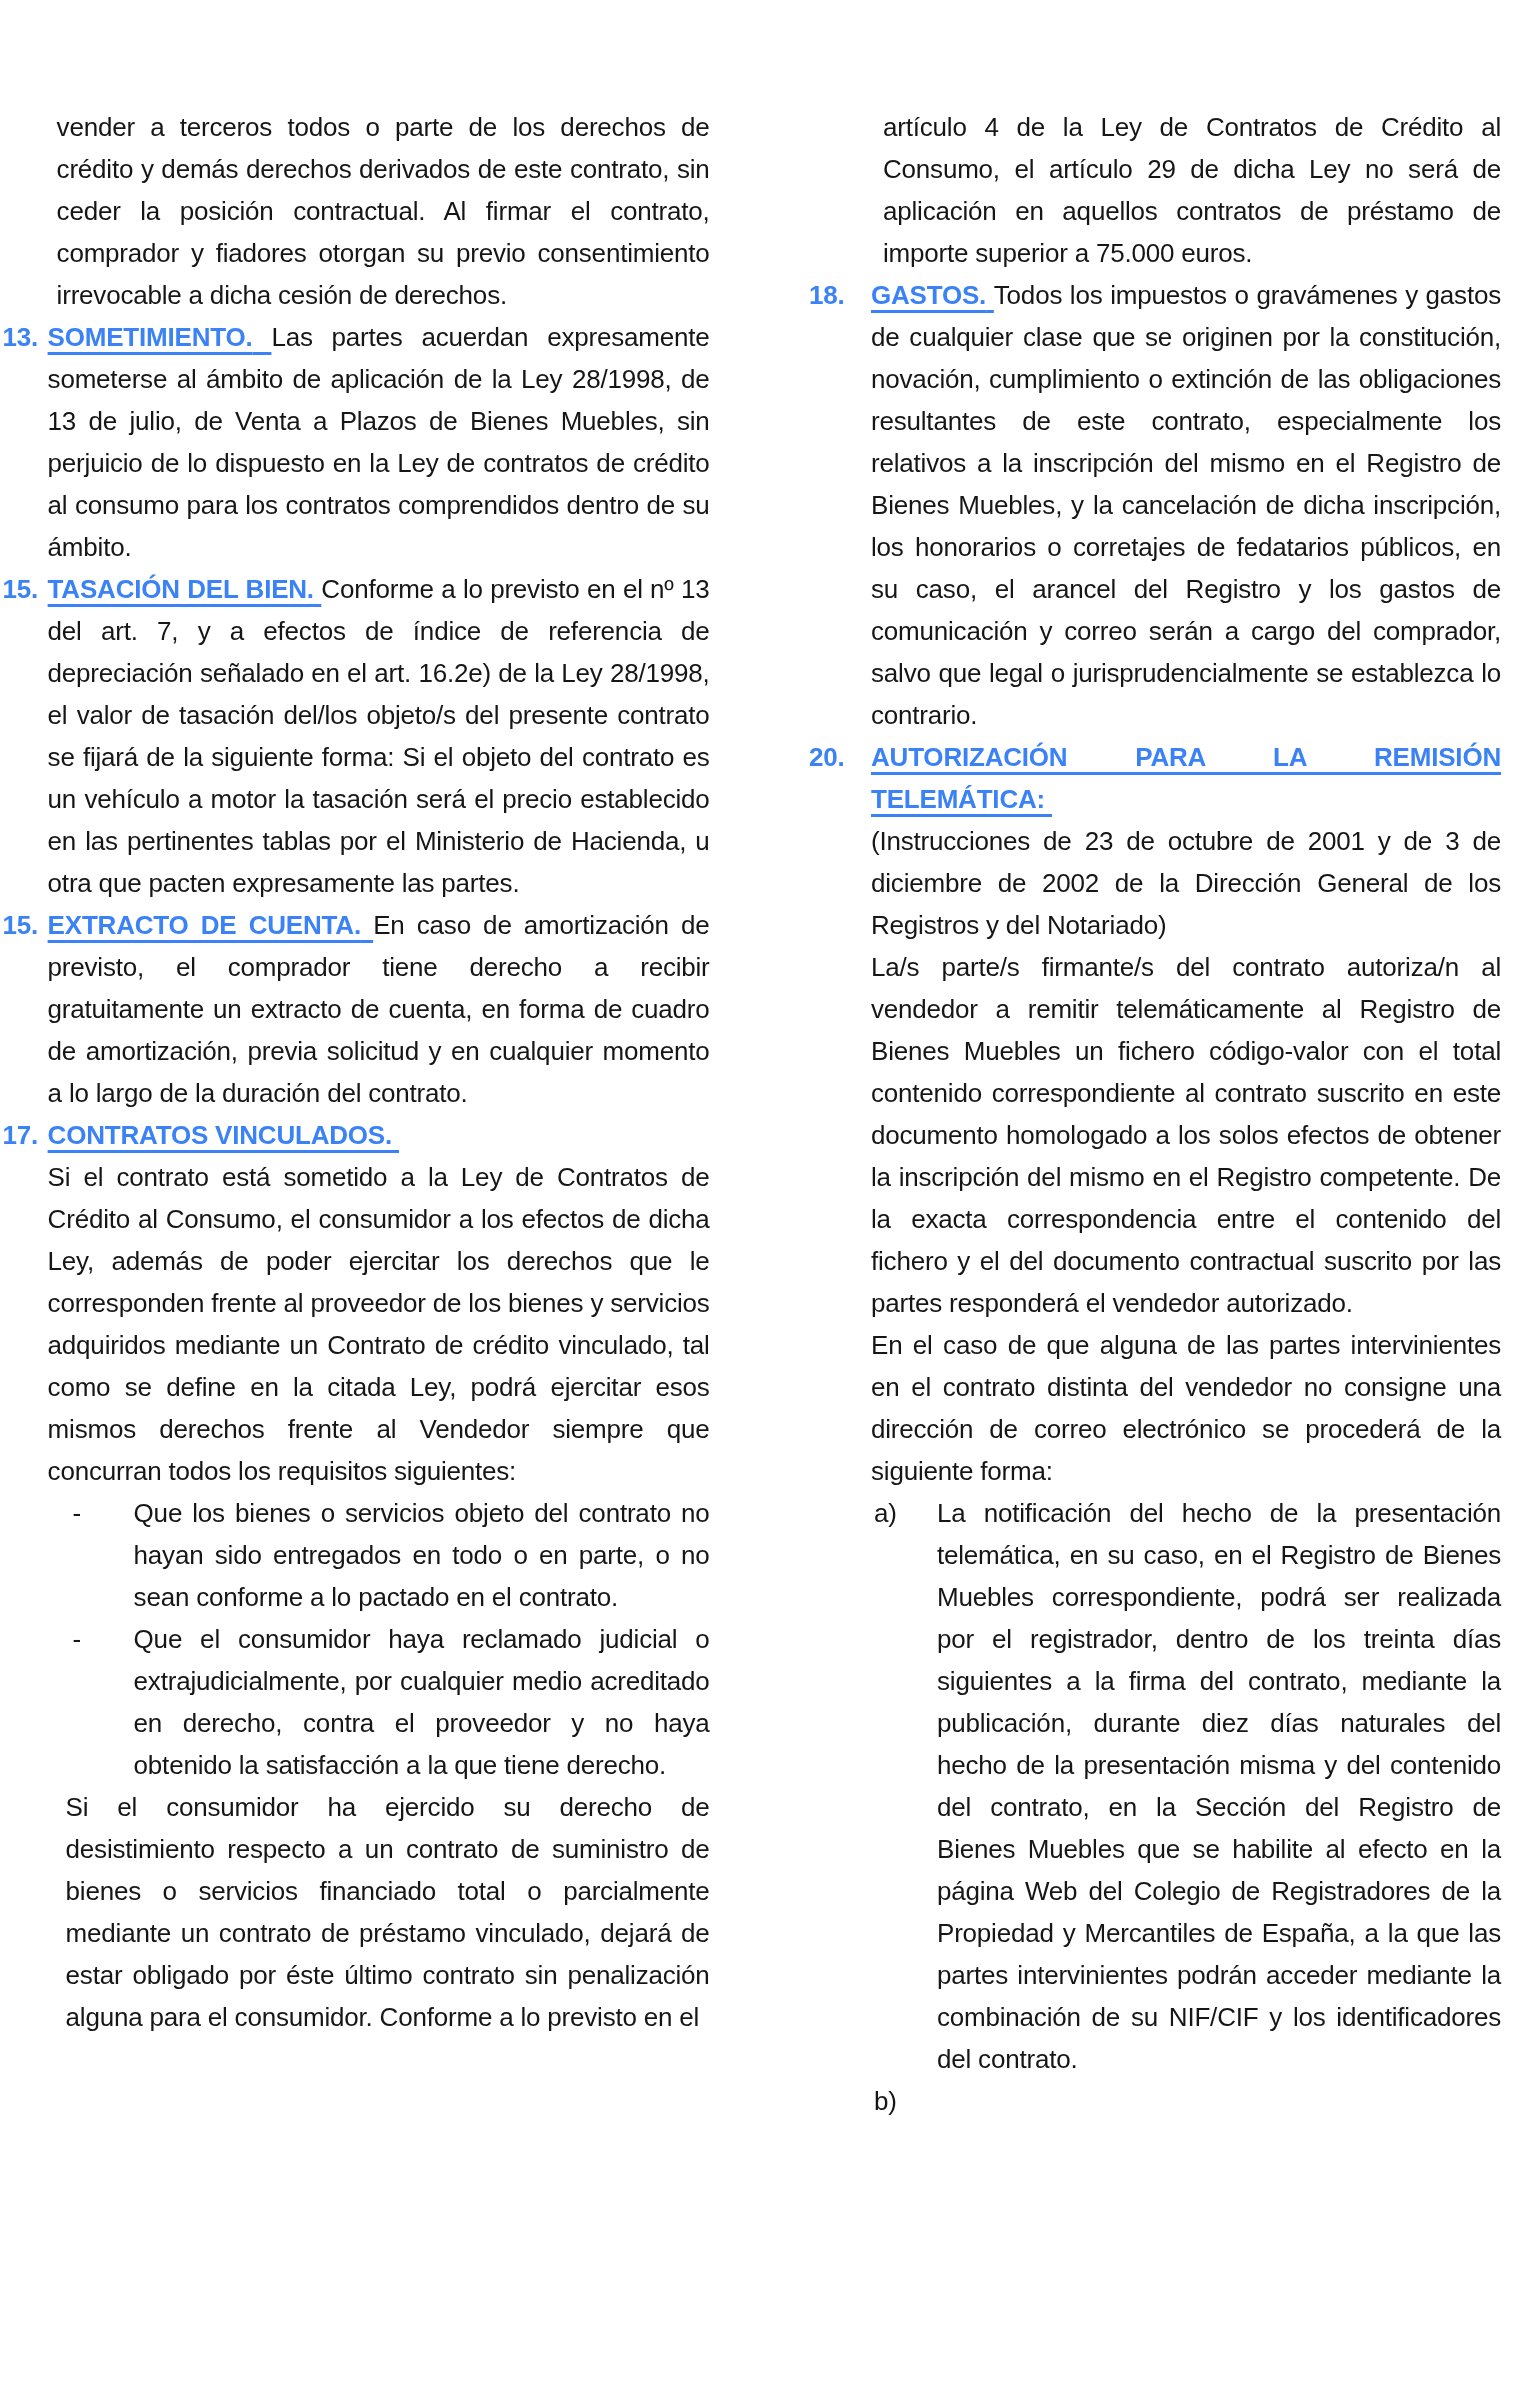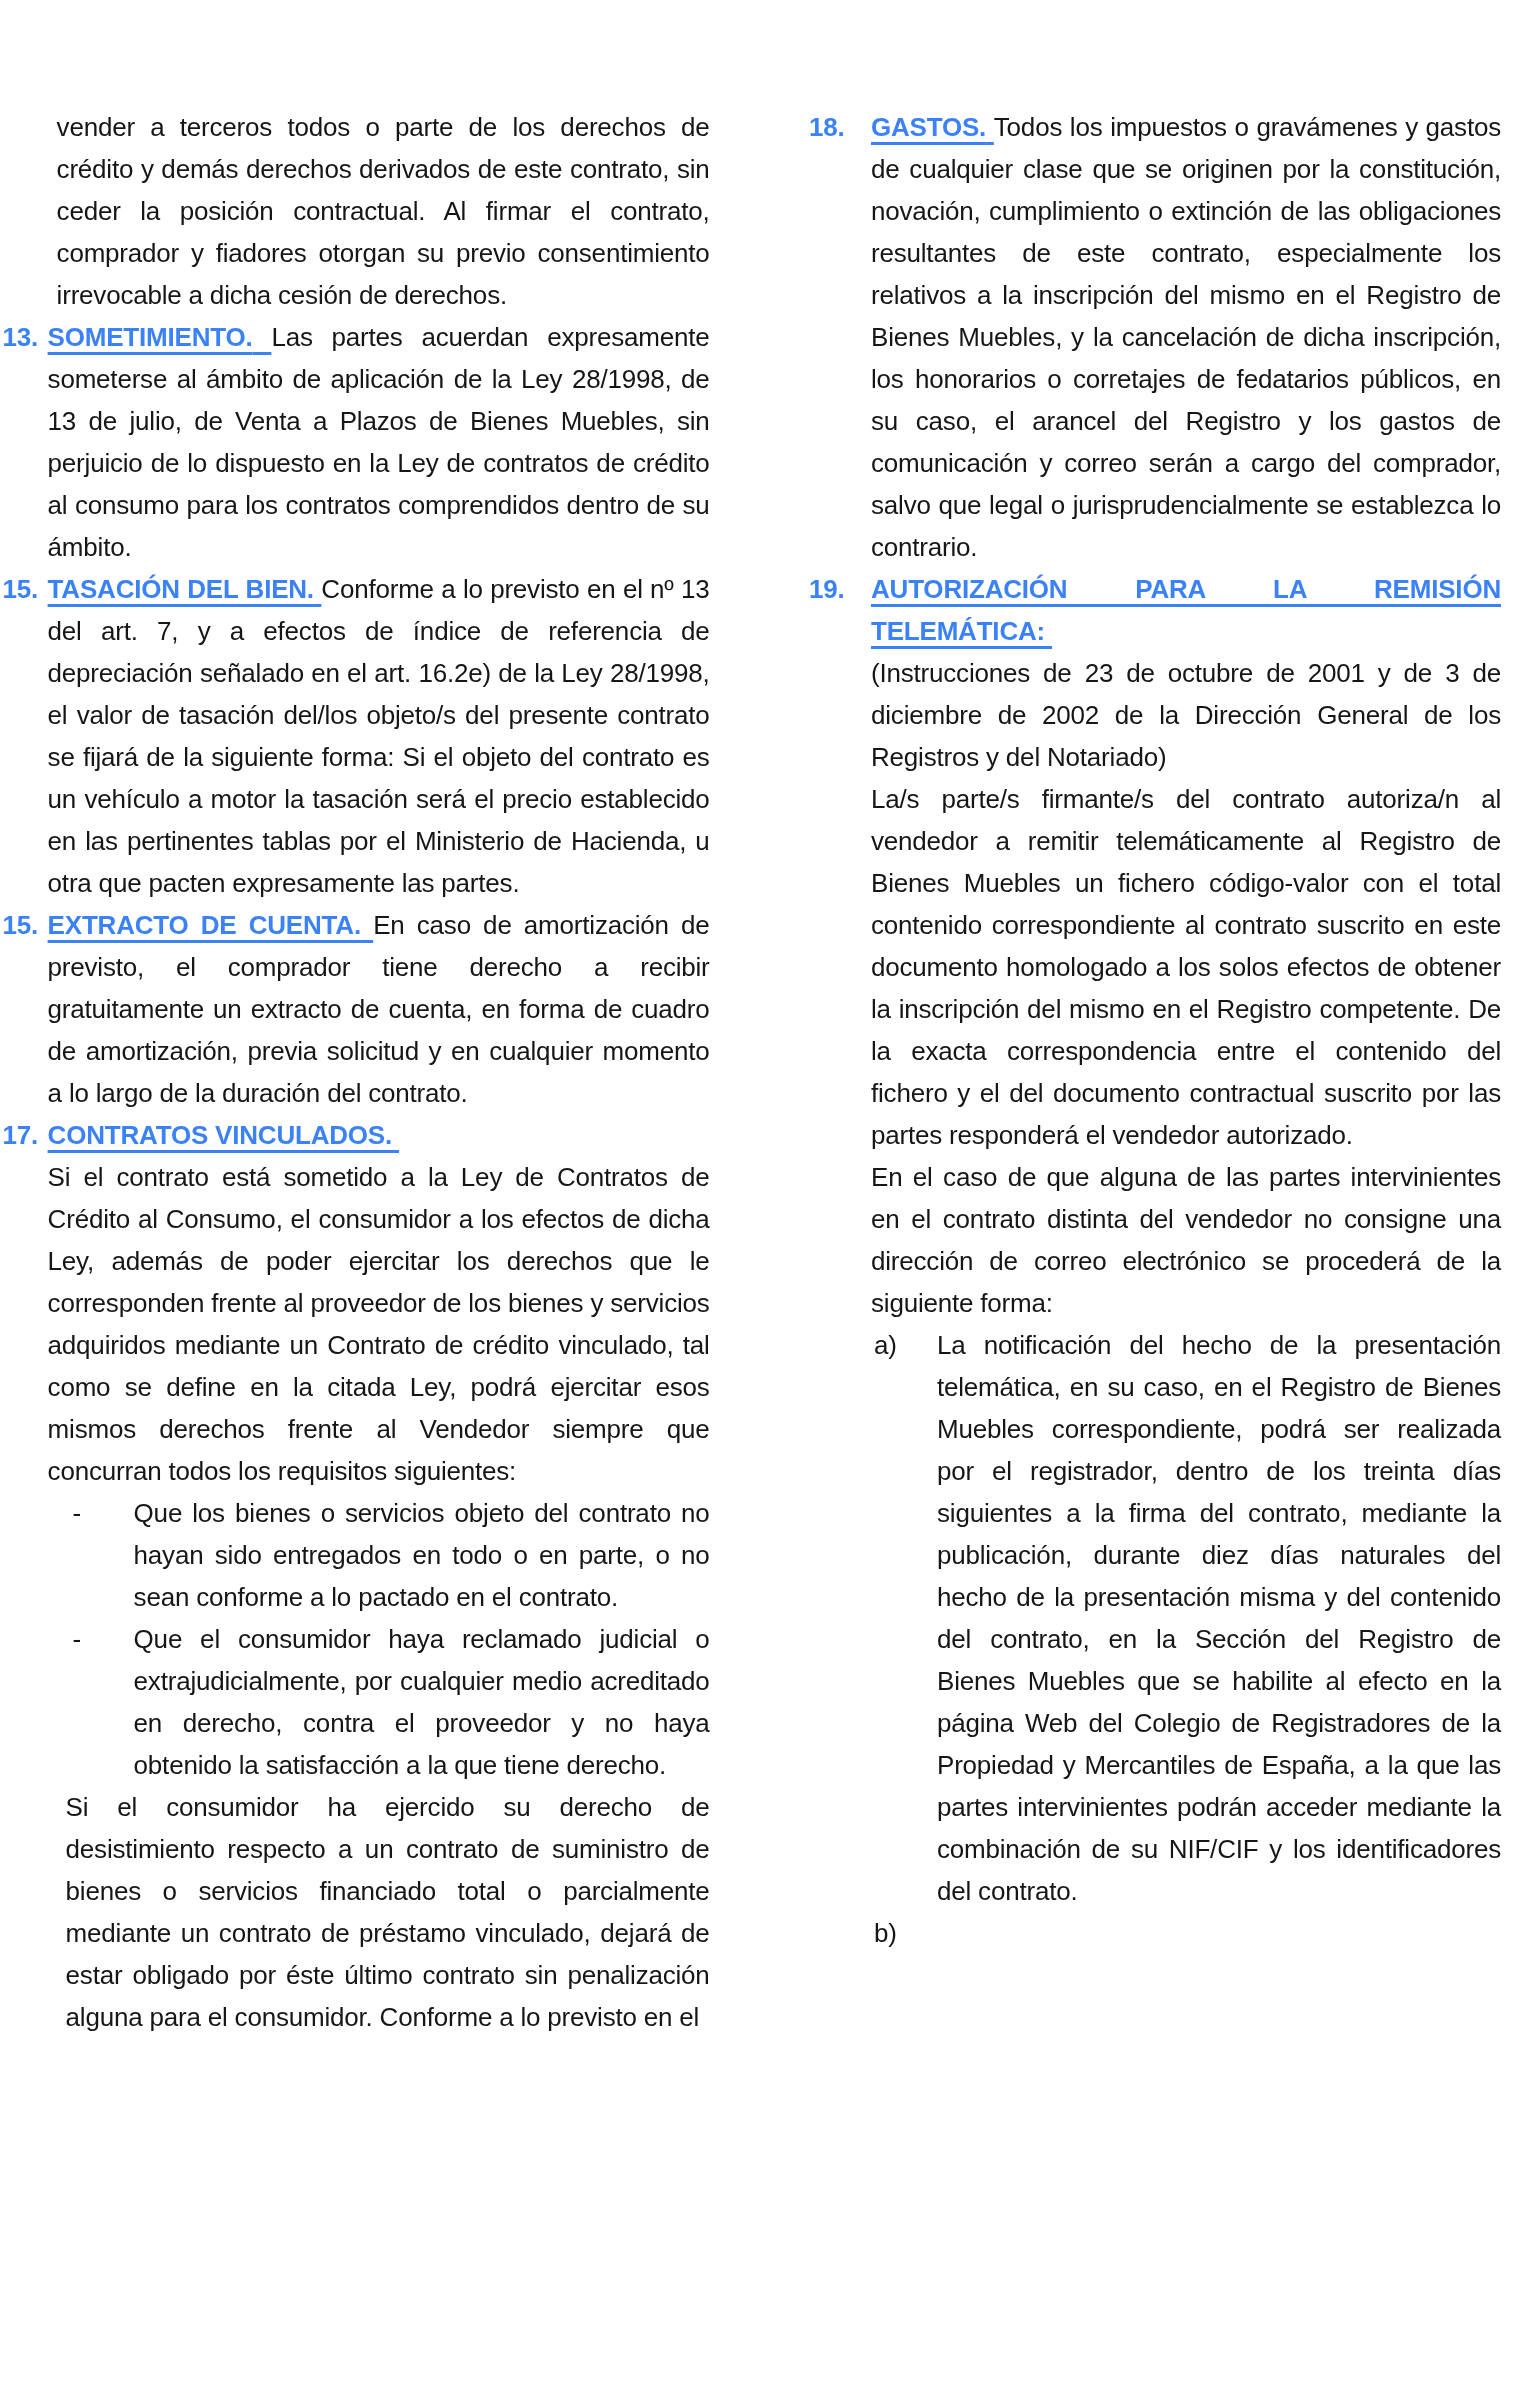--- a/index.html
+++ b/index.html
@@ -99,27 +99,30 @@
     </div>
 
     <div class="blk cont">
       <span class="txt">Si el consumidor ha ejercido su derecho de desistimiento respecto a un contrato de suministro de bienes o servicios financiado total o parcialmente mediante un contrato de préstamo vinculado, dejará de estar obligado por éste último contrato sin penalización alguna para el consumidor. Conforme a lo previsto en el</span>
     </div>
 
   </div>
 
   <div class="col col-right">
 
+    <div class="blk para">
+      <span class="txt">artículo 4 de la Ley de Contratos de Crédito al Consumo, el artículo 29 de dicha Ley no será de aplicación en aquellos contratos de préstamo de importe superior a 75.000 euros.</span>
+    </div>
 
     <div class="blk item">
       <span class="num orange">18.</span><span class="head orange">GASTOS.</span><span class="txt">Todos los impuestos o gravámenes y gastos de cualquier clase que se originen por la constitución, novación, cumplimiento o extinción de las obligaciones resultantes de este contrato, especialmente los relativos a la inscripción del mismo en el Registro de Bienes Muebles, y la cancelación de dicha inscripción, los honorarios o corretajes de fedatarios públicos, en su caso, el arancel del Registro y los gastos de comunicación y correo serán a cargo del comprador, salvo que legal o jurisprudencialmente se establezca lo contrario.</span>
     </div>
 
     <div class="blk item head-block">
-      <span class="num orange">19.</span><span class="head orange">AUTORIZACIÓN PARA LA REMISIÓN TELEMÁTICA:</span><span class="txt">(Instrucciones de 23 de octubre de 2001 y de 3 de diciembre de 2002 de la Dirección General de los Registros y del Notariado)
+      <span class="num orange">20.</span><span class="head orange">AUTORIZACIÓN PARA LA REMISIÓN TELEMÁTICA:</span><span class="txt">(Instrucciones de 23 de octubre de 2001 y de 3 de diciembre de 2002 de la Dirección General de los Registros y del Notariado)
 La/s parte/s firmante/s del contrato autoriza/n al vendedor a remitir telemáticamente al Registro de Bienes Muebles un fichero código-valor con el total contenido correspondiente al contrato suscrito en este documento homologado a los solos efectos de obtener la inscripción del mismo en el Registro competente. De la exacta correspondencia entre el contenido del fichero y el del documento contractual suscrito por las partes responderá el vendedor autorizado.
 En el caso de que alguna de las partes intervinientes en el contrato distinta del vendedor no consigne una dirección de correo electrónico se procederá de la siguiente forma:</span>
     </div>
 
     <div class="blk sub">
       <span class="marker">a)</span><span class="txt">La notificación del hecho de la presentación telemática, en su caso, en el Registro de Bienes Muebles correspondiente, podrá ser realizada por el registrador, dentro de los treinta días siguientes a la firma del contrato, mediante la publicación, durante diez días naturales del hecho de la presentación misma y del contenido del contrato, en la Sección del Registro de Bienes Muebles que se habilite al efecto en la página Web del Colegio de Registradores de la Propiedad y Mercantiles de España, a la que las partes intervinientes podrán acceder mediante la combinación de su NIF/CIF y los identificadores del contrato.</span>
     </div>
 
     <div class="blk sub">
       <span class="marker">b)</span>

